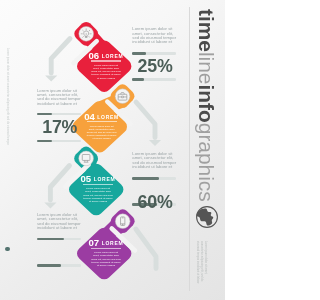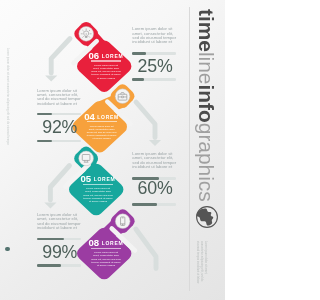--- a/index.html
+++ b/index.html
@@ -9,21 +9,21 @@
 #art{position:absolute;left:0;top:0;width:225px;height:300px;}
 .dlabelrow{position:absolute;text-align:center;color:#fff;white-space:nowrap;line-height:7.2px;height:7.2px;}
 .dnum{font-size:9.6px;font-weight:bold;letter-spacing:-.1px;vertical-align:baseline;}
 .dlbl{font-size:5.0px;font-weight:bold;letter-spacing:.75px;margin-left:2.6px;position:relative;top:-1.0px;}
 .drule{position:absolute;height:1.6px;background:rgba(255,255,255,.62);}
 .dbody{position:absolute;color:#fff;font-size:2.5px;line-height:1.25;text-align:center;opacity:.93;}
 .stat{position:absolute;}
 .stat p{margin:0;color:#9ba4a6;font-size:4.2px;line-height:4.35px;}
 .bar{position:absolute;height:2.5px;border-radius:1.25px;background:#dde2e1;}
 .barfill{position:absolute;left:0;top:0;height:100%;border-radius:1.25px;background:#667872;}
-.pct{position:absolute;font-size:17.8px;font-weight:normal;color:#4c5e58;letter-spacing:-.2px;line-height:12.6px;height:12.6px;}
+.pct{position:absolute;font-size:17.8px;font-weight:bold;color:#4c5e58;letter-spacing:-.2px;line-height:12.6px;height:12.6px;}
 #vline{position:absolute;left:189px;top:7px;width:1px;height:284px;background:#d9d9d9;}
 #title{position:absolute;left:216.3px;top:9.2px;transform-origin:left top;transform:rotate(90deg);white-space:nowrap;font-size:20.9px;line-height:20.9px;height:20.9px;}
 .t-b{font-weight:bold;color:#4b4b4b;}
 .t-l{font-weight:normal;color:#a0a0a0;}
 #sidetext{position:absolute;left:9px;top:48px;transform-origin:left top;transform:rotate(90deg);
   white-space:nowrap;color:#c6cccb;font-size:2.6px;letter-spacing:.1px;}
 #sidedot{position:absolute;left:5.2px;top:246.5px;width:4.4px;height:4.4px;border-radius:50%;background:#53736f;}
 #globecap{position:absolute;left:207px;top:241px;transform-origin:left top;transform:rotate(90deg);
   white-space:normal;width:44px;color:#b9bebd;font-size:2.7px;line-height:1.55;}
 </style>
@@ -125,21 +125,21 @@
 </svg>
 <div class="dlabelrow" style="left:80.00px;top:50.00px;width:52px;"><span class="dnum">06</span><span class="dlbl">LOREM</span></div>
 <div class="drule" style="left:91.00px;top:60.40px;width:30px;"></div>
 <div class="dbody" style="left:91.00px;top:64.00px;width:30px;">Lorem ipsum dolor sit amet, consectetur adipi scing elit, sed do eius mod tempor incididunt ut labore et dolore magna</div>
 <div class="dlabelrow" style="left:75.60px;top:110.50px;width:52px;"><span class="dnum">04</span><span class="dlbl">LOREM</span></div>
 <div class="drule" style="left:86.60px;top:120.90px;width:30px;"></div>
 <div class="dbody" style="left:86.60px;top:124.50px;width:30px;">Lorem ipsum dolor sit amet, consectetur adipi scing elit, sed do eius mod tempor incididunt ut labore et dolore magna</div>
 <div class="dlabelrow" style="left:72.00px;top:173.30px;width:52px;"><span class="dnum">05</span><span class="dlbl">LOREM</span></div>
 <div class="drule" style="left:83.00px;top:183.70px;width:30px;"></div>
 <div class="dbody" style="left:83.00px;top:187.30px;width:30px;">Lorem ipsum dolor sit amet, consectetur adipi scing elit, sed do eius mod tempor incididunt ut labore et dolore magna</div>
-<div class="dlabelrow" style="left:80.00px;top:237.30px;width:52px;"><span class="dnum">08</span><span class="dlbl">LOREM</span></div>
+<div class="dlabelrow" style="left:80.00px;top:237.30px;width:52px;"><span class="dnum">07</span><span class="dlbl">LOREM</span></div>
 <div class="drule" style="left:91.00px;top:247.70px;width:30px;"></div>
 <div class="dbody" style="left:91.00px;top:251.30px;width:30px;">Lorem ipsum dolor sit amet, consectetur adipi scing elit, sed do eius mod tempor incididunt ut labore et dolore magna</div>
 <div class="stat" style="left:132.3px;top:27.4px;width:44.2px;">
 <p>Lorem ipsum dolor sit amet, consectetur elit, sed do eiusmod tempor incididunt ut labore et</p>
 </div>
 <div class="bar" style="left:132.3px;top:52.4px;width:44.2px;">
       <div class="barfill" style="width:31%"></div>
     </div>
 <div class="bar" style="left:132.3px;top:78.3px;width:44.2px;">
       <div class="barfill" style="width:27%"></div>
@@ -147,39 +147,38 @@
 <div class="pct" style="left:137.50px;top:60.0px;width:44.2px;">25%</div>
 <div class="stat" style="left:37.0px;top:88.8px;width:44.2px;">
 <p>Lorem ipsum dolor sit amet, consectetur elit, sed do eiusmod tempor incididunt ut labore et</p>
 </div>
 <div class="bar" style="left:37.0px;top:112.5px;width:44.2px;">
       <div class="barfill" style="width:35%"></div>
     </div>
 <div class="bar" style="left:37.0px;top:139.6px;width:44.2px;">
       <div class="barfill" style="width:35%"></div>
     </div>
-<div class="pct" style="left:42.20px;top:121.0px;width:44.2px;">92%</div>
+<div class="pct" style="left:42.20px;top:121.0px;width:44.2px;">17%</div>
 <div class="stat" style="left:132.3px;top:152.0px;width:44.2px;">
 <p>Lorem ipsum dolor sit amet, consectetur elit, sed do eiusmod tempor incididunt ut labore et</p>
 </div>
 <div class="bar" style="left:132.3px;top:177.0px;width:44.2px;">
       <div class="barfill" style="width:60%"></div>
     </div>
 <div class="bar" style="left:132.3px;top:203.0px;width:44.2px;">
       <div class="barfill" style="width:55%"></div>
     </div>
-<div class="pct" style="left:137.50px;top:182px;width:44.2px;">60%</div>
+<div class="pct" style="left:137.50px;top:196px;width:44.2px;">60%</div>
 <div class="stat" style="left:37.0px;top:213.0px;width:44.2px;">
 <p>Lorem ipsum dolor sit amet, consectetur elit, sed do eiusmod tempor incididunt ut labore et</p>
 </div>
 <div class="bar" style="left:37.0px;top:237.5px;width:44.2px;">
       <div class="barfill" style="width:62%"></div>
     </div>
 <div class="bar" style="left:37.0px;top:264.0px;width:44.2px;">
       <div class="barfill" style="width:55%"></div>
     </div>
-<div class="pct" style="left:42.20px;top:245.5px;width:44.2px;">99%</div>
 <div id="vline"></div>
 <div id="title"><span class="t-b">time</span><span class="t-l">line</span><span class="t-b">info</span><span class="t-l">graphics</span></div>
 <div id="sidetext">Lorem ipsum dolor sit amet consectetur adipiscing elit sed do eiusmod tempor</div>
 <div id="sidedot"></div>
 <div id="globecap">Lorem ipsum dolor sit amet, consectetur adipiscing elit, sed do eiusmod tempor incididunt ut labore</div>
 </div>
 
 </body></html>

